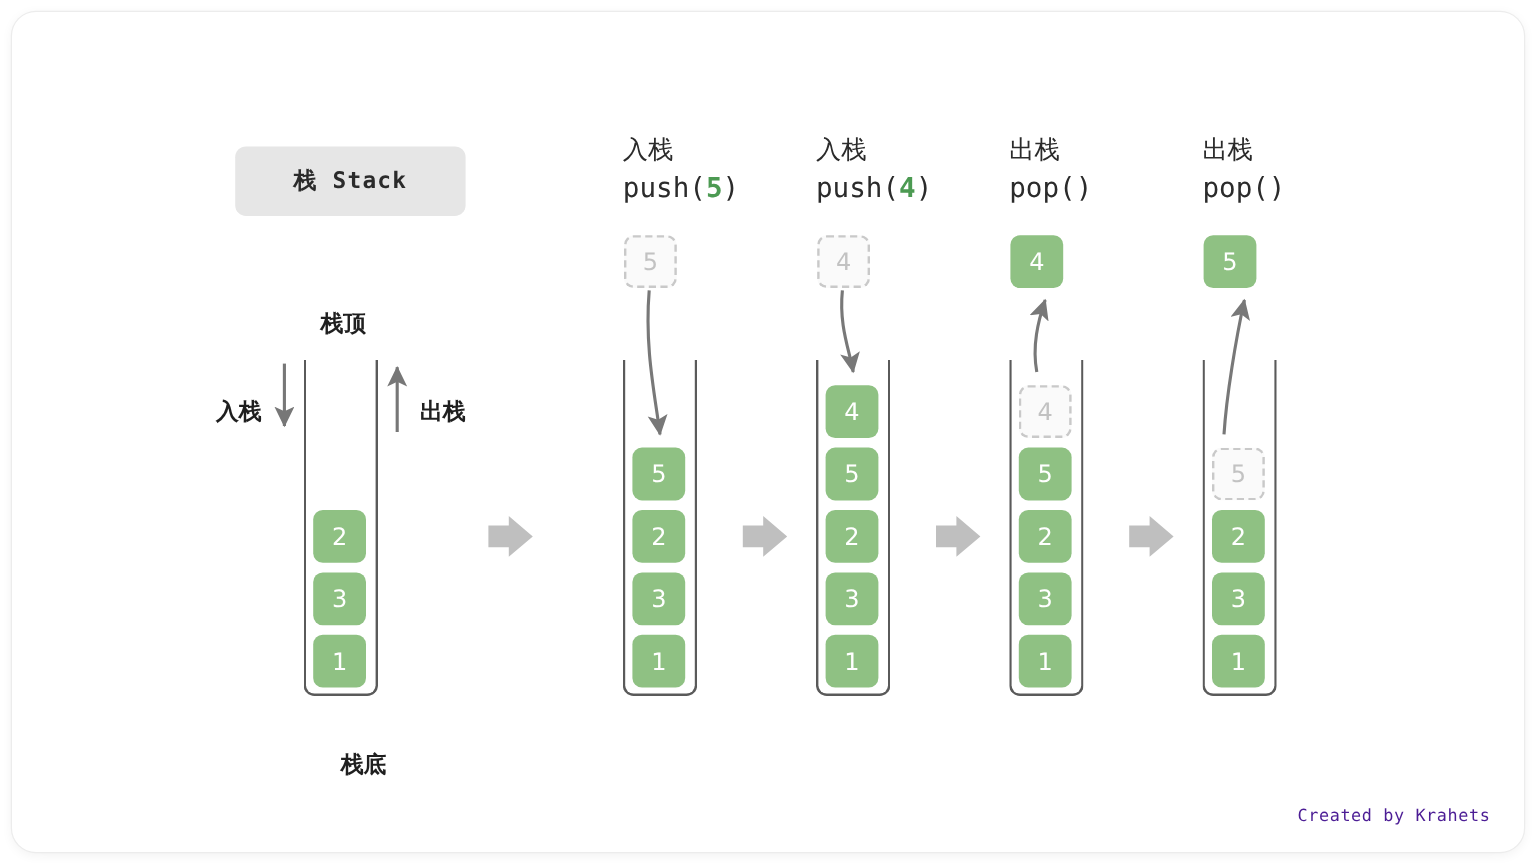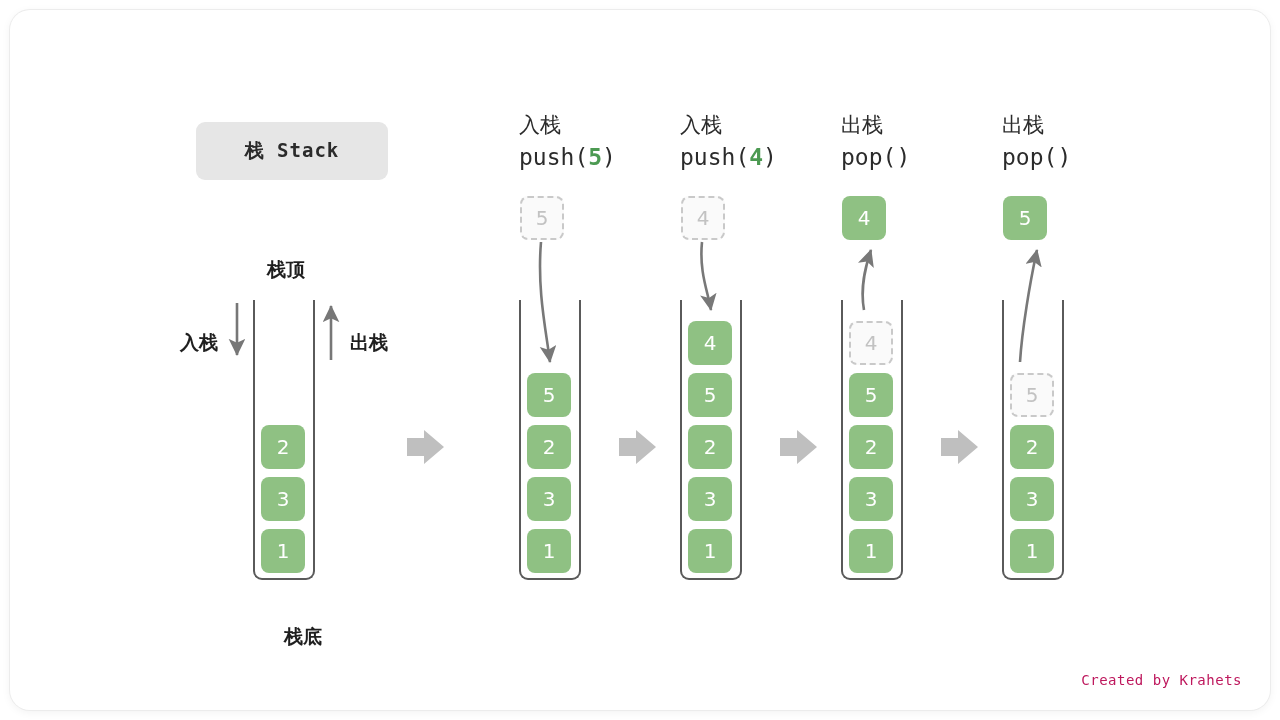--- a/index.html
+++ b/index.html
@@ -120,21 +120,21 @@
     pointer-events: none;
   }
 
   
   .credit {
     position: absolute;
     right: 28px;
     bottom: 22px;
     font-family: "DejaVu Sans Mono", "Liberation Mono", monospace;
     font-size: 14px;
-    color: #be185d;
+    color: #4c1d95;
     letter-spacing: 0.5px;
   }
 </style>
 </head>
 <body>
 
 <div id="canvas">
 
   <div class="title-badge">栈 Stack</div>
 

